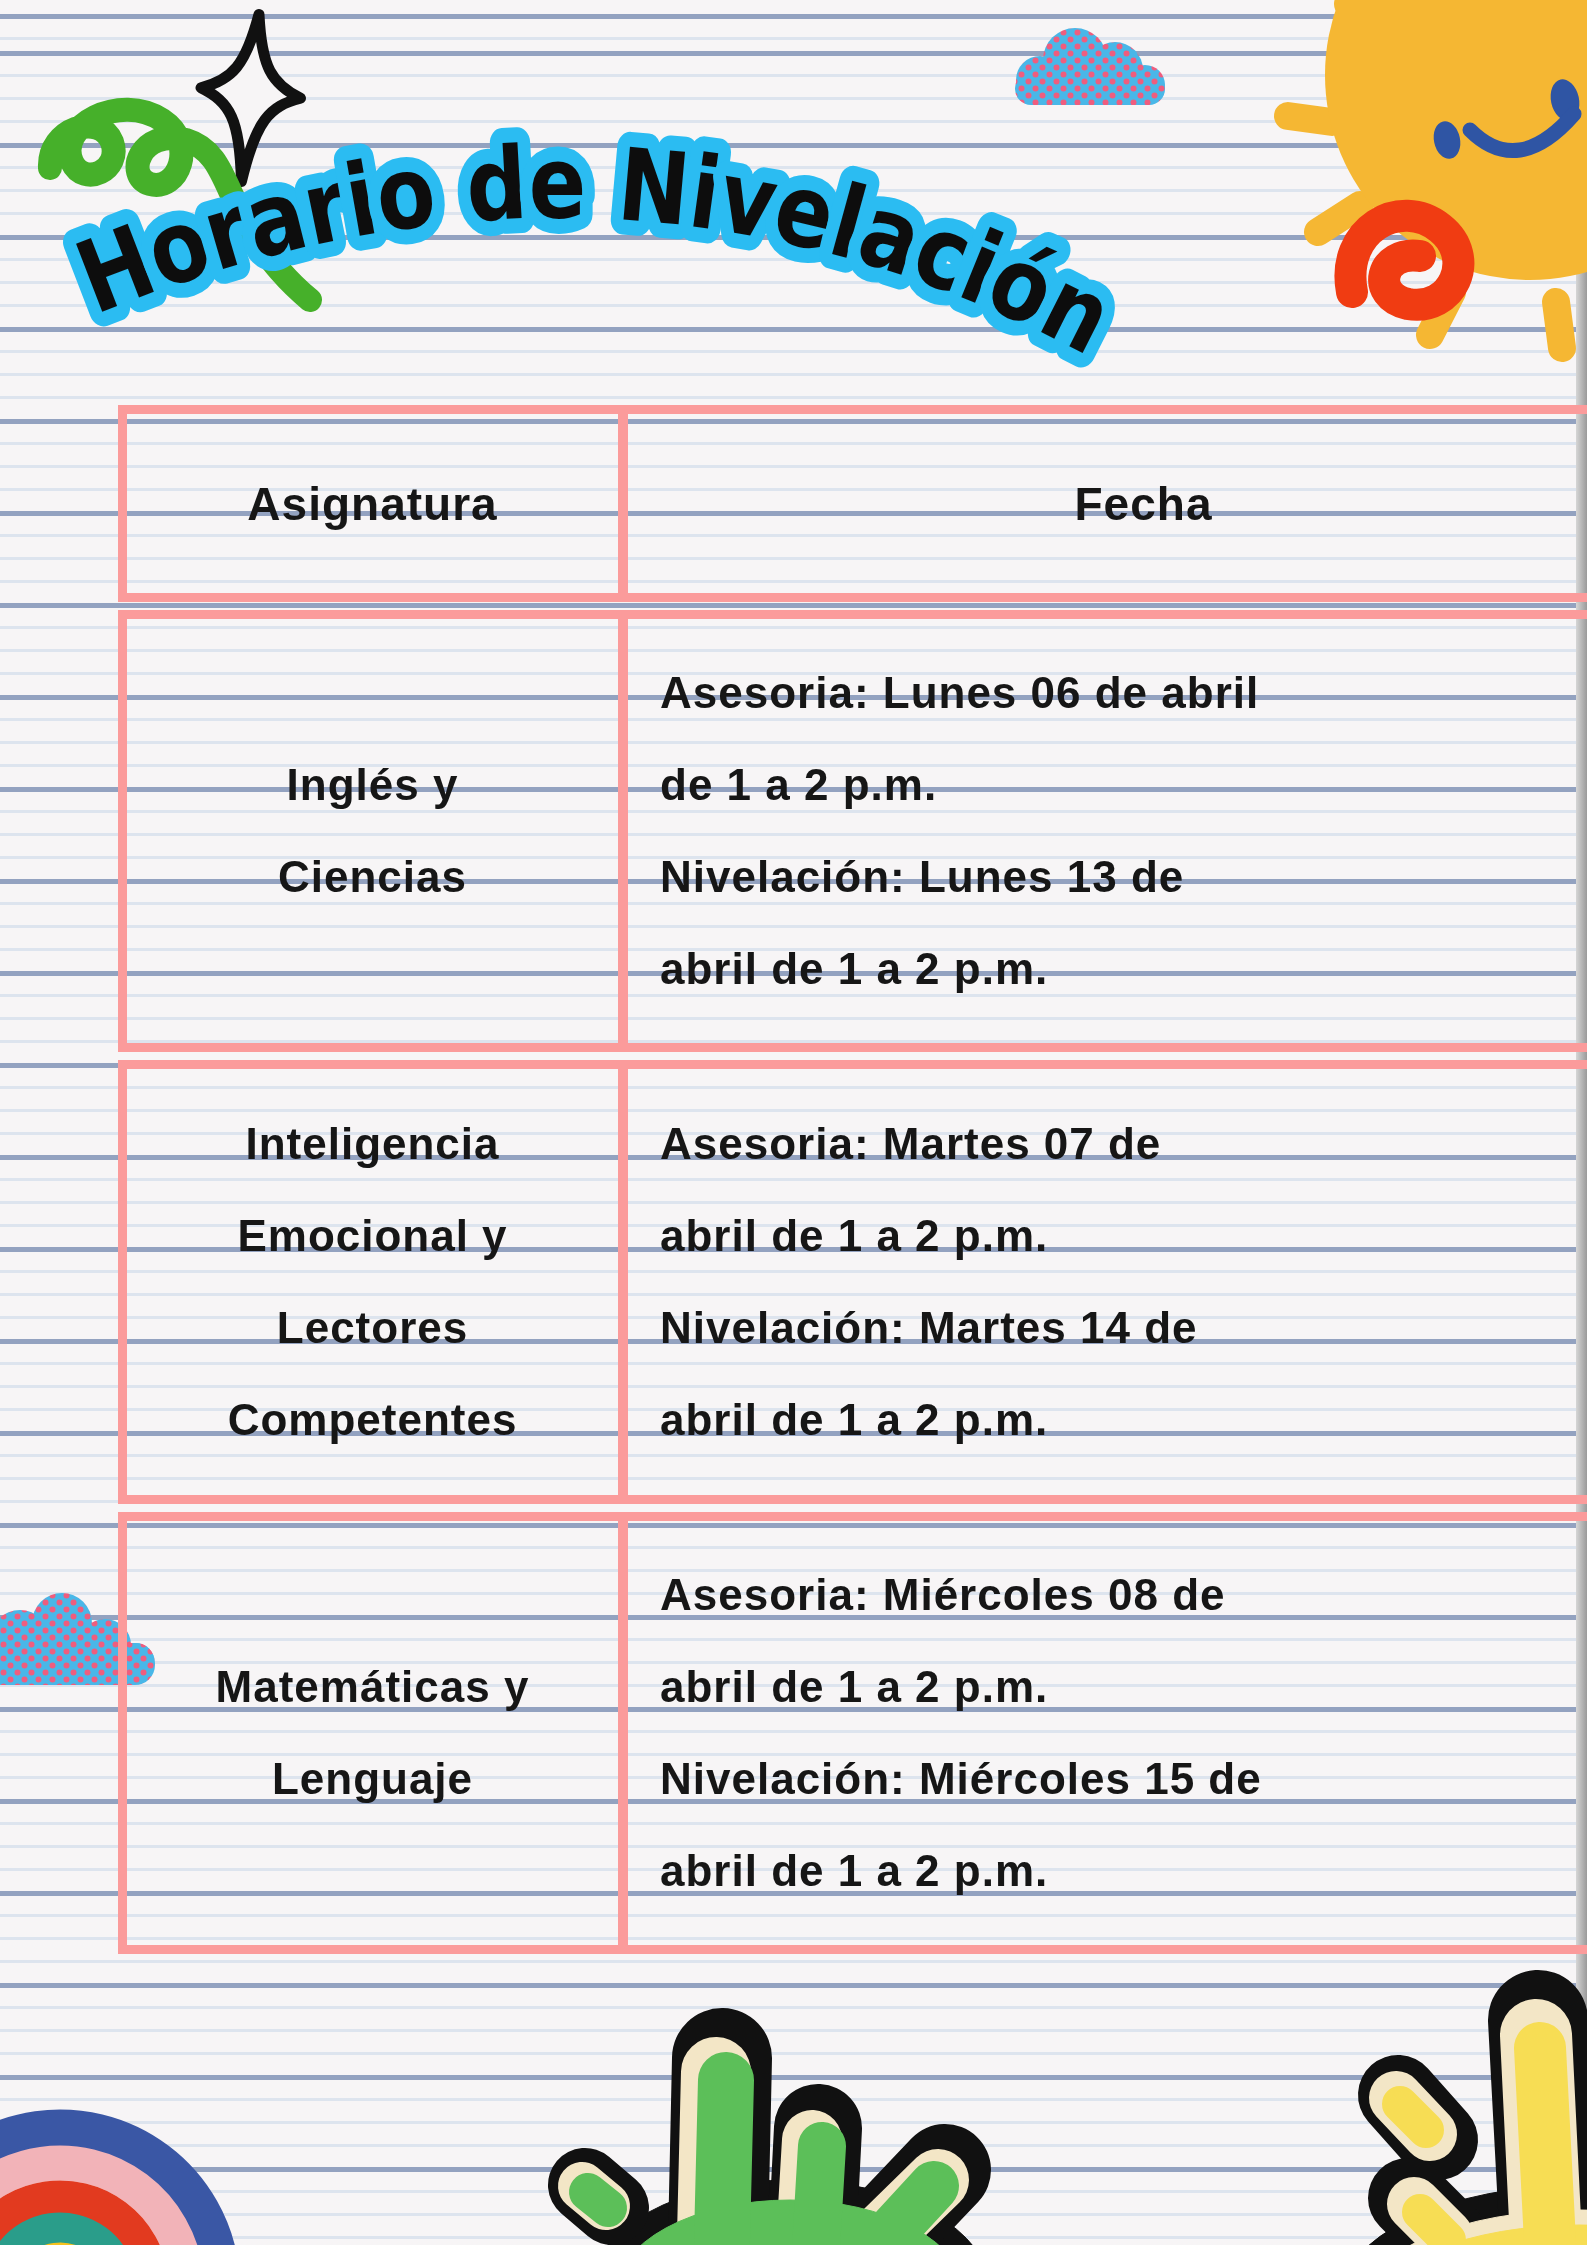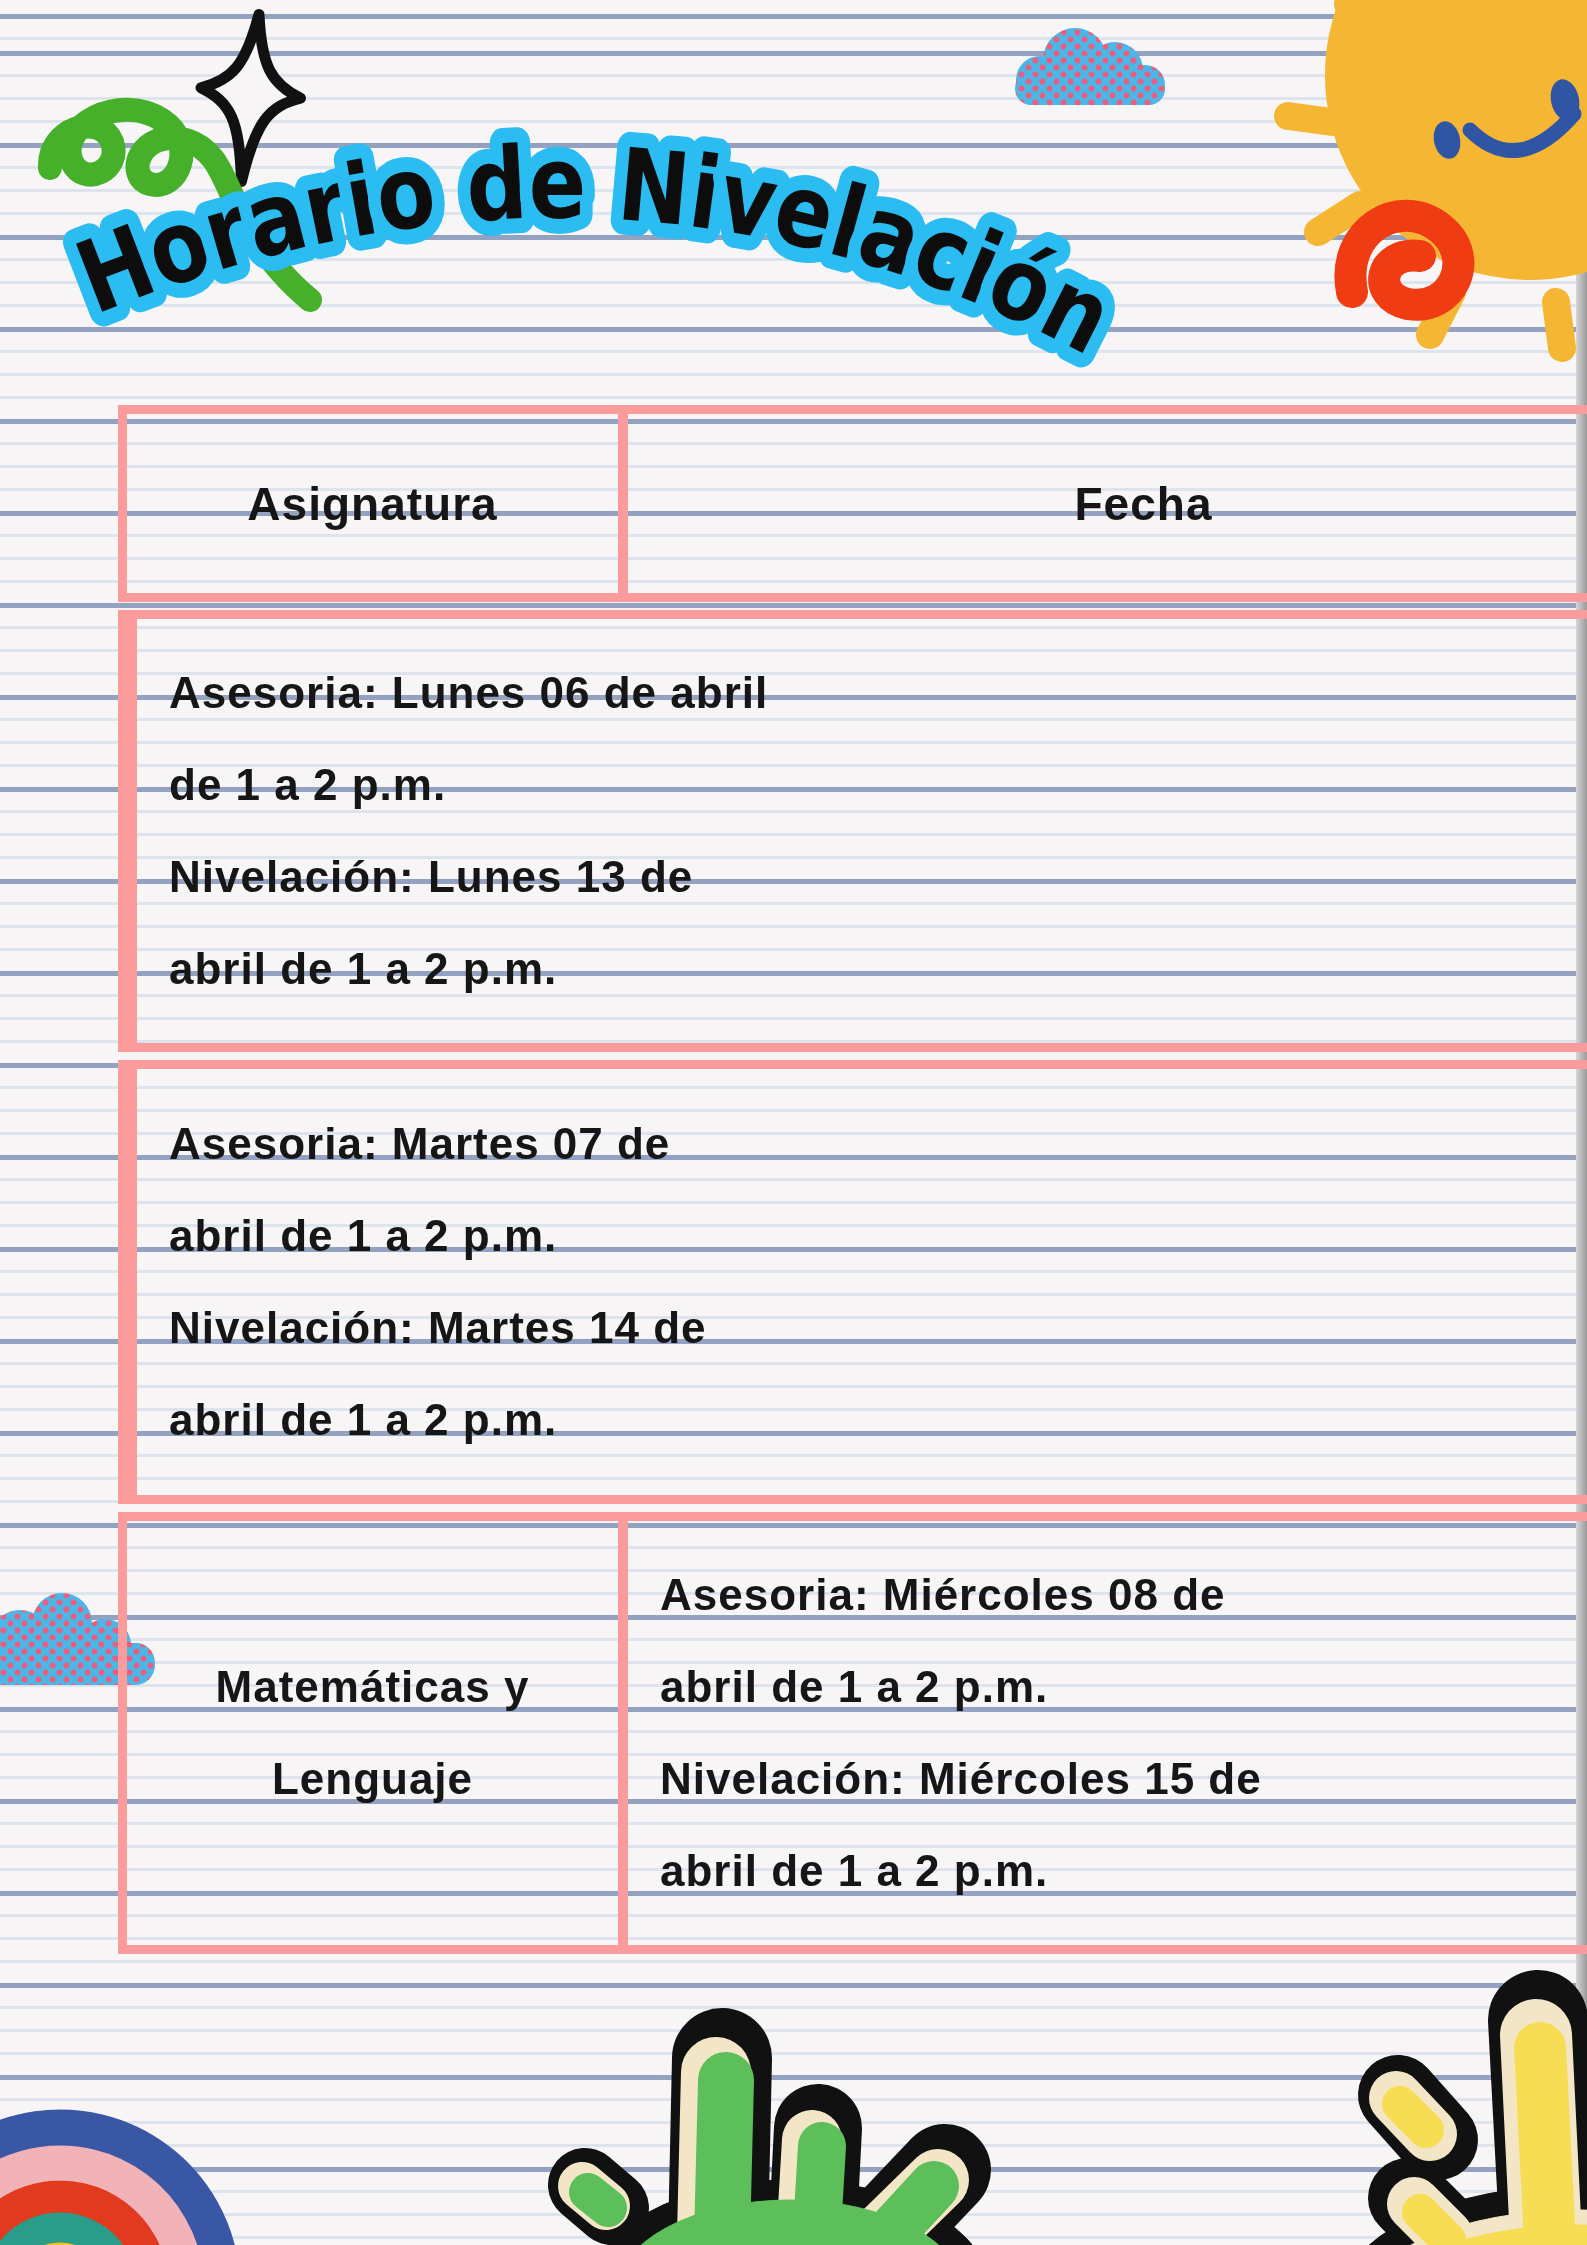--- a/index.html
+++ b/index.html
@@ -134,29 +134,39 @@
     <div class="tbox header h-row">
       <div class="c1">
         <div class="cell-text">Asignatura</div>
       </div>
       <div class="c2">
         <div class="cell-text">Fecha</div>
       </div>
     </div>
 
     <div class="tbox d-row1">
+      <div class="c1">
+        <div class="cell-text">Inglés y
+Ciencias</div>
+      </div>
       <div class="c2">
         <div class="cell-text">Asesoria: Lunes 06 de abril
 de 1 a 2 p.m.
 Nivelación: Lunes 13 de
 abril de 1 a 2 p.m.</div>
       </div>
     </div>
 
     <div class="tbox d-row2">
+      <div class="c1">
+        <div class="cell-text">Inteligencia
+Emocional y
+Lectores
+Competentes</div>
+      </div>
       <div class="c2">
         <div class="cell-text">Asesoria: Martes 07 de
 abril de 1 a 2 p.m.
 Nivelación: Martes 14 de
 abril de 1 a 2 p.m.</div>
       </div>
     </div>
 
     <div class="tbox d-row3">
       <div class="c1">

